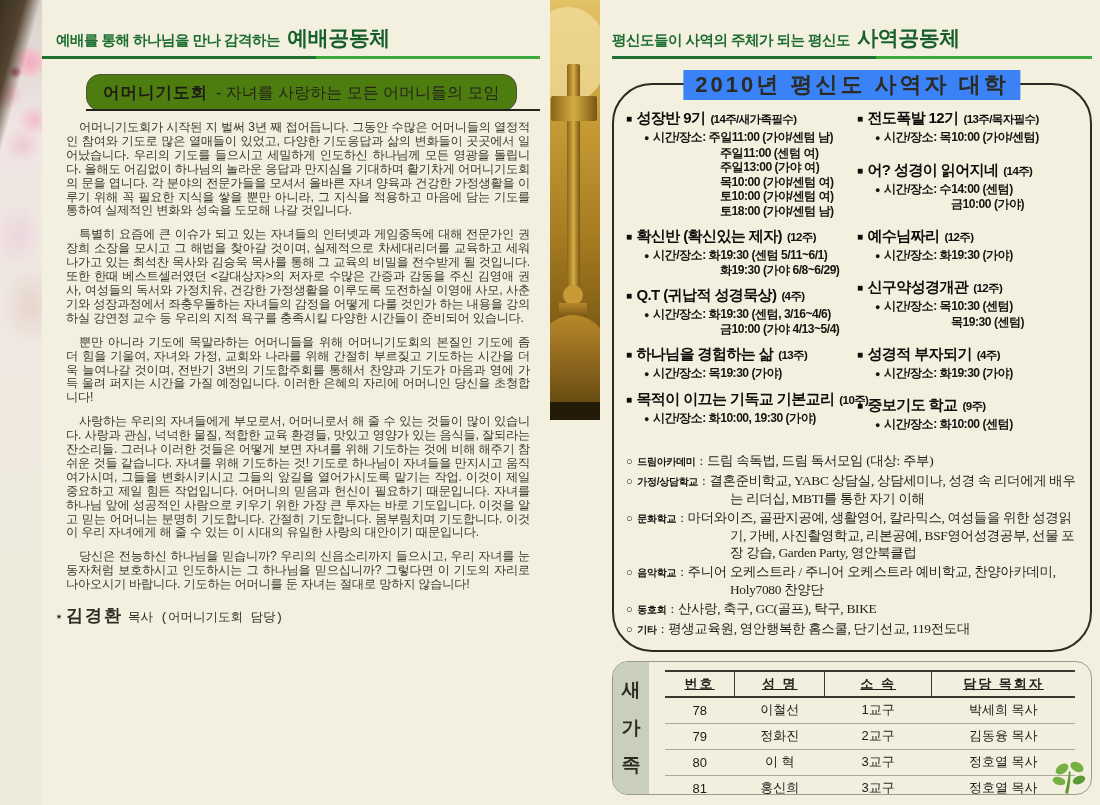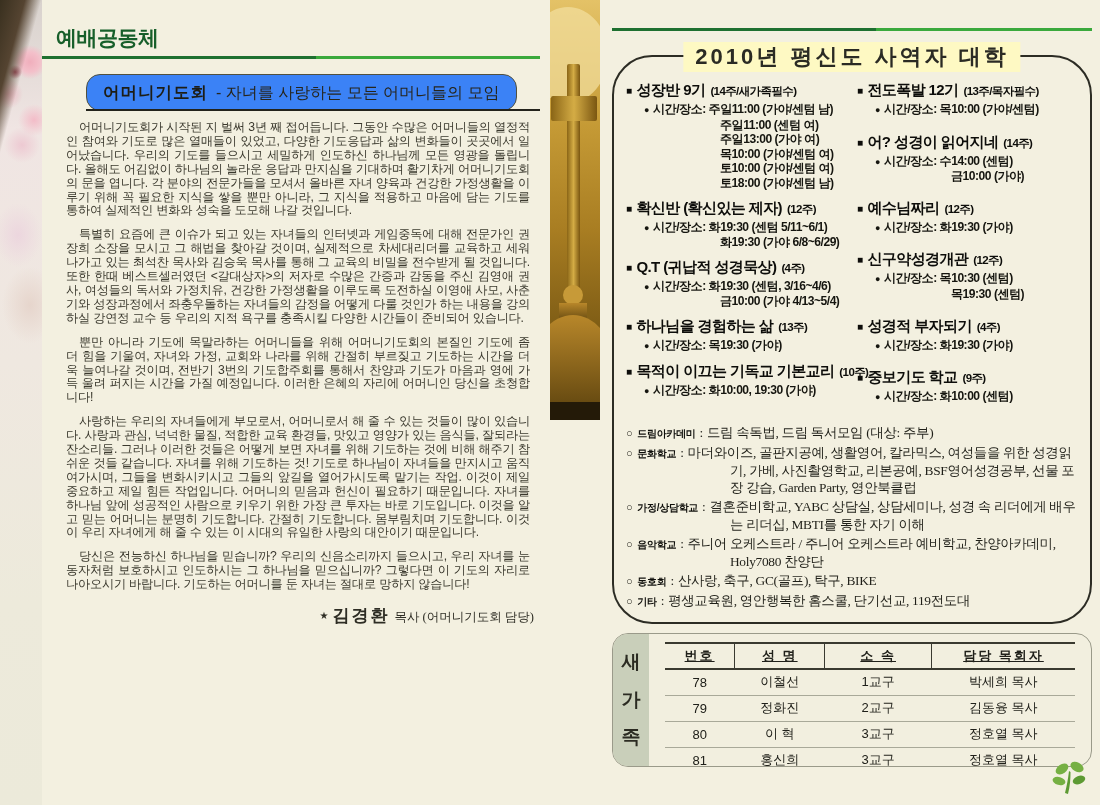--- a/index.html
+++ b/index.html
@@ -25,38 +25,38 @@
   
   .page-header{display:flex;align-items:baseline;gap:7px;white-space:nowrap;}
   .hdr-prefix{font-size:14.5px;font-weight:bold;color:#1c6d30;letter-spacing:-0.5px;}
   .hdr-title{font-size:21px;font-weight:bold;color:#175f2a;letter-spacing:-0.5px;}
   .hdr-line{height:3px;margin-top:4px;background:linear-gradient(90deg,#1e7030 0%,#1e7030 55%,#3aa93c 55%,#3aa93c 100%);}
 
   
   .left-content{position:absolute;left:56px;top:24px;width:484px;}
   .left-content .hdr-line{margin-left:-14px;}
   .section-row{position:relative;margin-top:15px;height:37px;}
-  .section-box{position:absolute;left:30px;top:0;height:30px;background:#3b82f6;border:1px solid #51513f;
+  .section-box{position:absolute;left:30px;top:0;height:30px;background:#4d7c0f;border:1px solid #51513f;
     border-radius:14px;padding:3px 16px 2px;display:flex;align-items:center;gap:8px;white-space:nowrap;justify-content:space-between;}
   .section-title{font-size:16.5px;font-weight:bold;color:#1d1d15;letter-spacing:1px;}
   .section-subtitle{font-size:16px;font-weight:normal;color:#26251c;}
   .section-line{position:absolute;left:30px;right:0;bottom:0;height:2px;background:#23231b;}
   .body-text{margin-top:8px;font-size:12.2px;line-height:13.9px;color:#3a382d;
     text-align:justify;word-break:break-all;letter-spacing:-0.2px;}
   .body-text p{margin:10px;text-indent:13px;}
-  .signature{margin-top:12px;text-align:right;padding-right:6px;font-family:Liberation Serif, serif;}
+  .signature{margin-top:12px;padding-right:6px;font-family:Liberation Mono, monospace;}
   .sig-star{font-size:10px;vertical-align:2px;margin-right:4px;}
   .sig-name{font-size:17px;font-weight:bold;letter-spacing:2px;}
   .sig-role{font-size:12.5px;margin-left:5px;}
 
   
   .right-content{position:absolute;left:612px;top:24px;width:480px;}
   .program-box{position:relative;margin-top:24px;border:2px solid #2c2c24;border-radius:40px;
     padding:24px 10px 10px 12px;}
-  .program-title{position:absolute;top:-15px;left:50%;transform:translateX(-50%);background:#fef9c3;
+  .program-title{position:absolute;top:-15px;left:50%;transform:translateX(-50%);background:#3b82f6;
     padding:0 12px;font-size:22px;font-weight:bold;letter-spacing:3px;color:#2b2b24;white-space:nowrap;}
   .course-cols{display:flex;gap:8px;}
   .ccol{flex:1;min-width:0;}
   .course{margin-bottom:8px;}
   .ccol-right .course{margin-bottom:15px;}
   .course-h{display:flex;align-items:baseline;gap:5px;font-weight:bold;font-size:15px;color:#0d0d0a;
     white-space:nowrap;letter-spacing:-0.6px;margin-bottom:2px;}
   .sq{font-size:10px;transform:translateY(-1px);}
   .weeks{font-size:11.5px;font-weight:bold;}
   .time-line{font-size:12.1px;line-height:14.6px;font-weight:bold;color:#15150f;margin-left:18px;
@@ -119,20 +119,21 @@
       <rect x="1" y="96" width="46" height="25" rx="2" fill="url(#crossGold)"></rect>
       <circle cx="23" cy="295" r="10" fill="#c79a38"></circle>
       <rect x="9" y="303" width="28" height="20" fill="url(#baseGold)"></rect>
       <ellipse cx="23" cy="365" rx="40" ry="50" fill="url(#baseGold)"></ellipse>
       <rect x="0" y="402" width="50" height="18" fill="#241a08"></rect>
     </svg>
   </div>
 
   <div class="left-content">
     <div class="page-header">
+      <span class="hdr-prefix">예배를 통해 하나님을 만나 감격하는</span>
       <span class="hdr-title">예배공동체</span>
     </div>
     <div class="hdr-line"></div>
 
     <div class="section-row">
       <div class="section-box">
         <span class="section-title">어머니기도회</span>
         <span class="section-subtitle">- 자녀를 사랑하는 모든 어머니들의 모임</span>
       </div>
       <div class="section-line"></div>
@@ -145,20 +146,24 @@
       <p>사랑하는 우리의 자녀들에게 부모로서, 어머니로서 해 줄 수 있는 것들이 많이 있습니다. 사랑과 관심, 넉넉한 물질, 적합한 교육 환경들, 맛있고 영양가 있는 음식들, 잘되라는 잔소리들. 그러나 이러한 것들은 어떻게 보면 자녀를 위해 기도하는 것에 비해 해주기 참 쉬운 것들 같습니다. 자녀를 위해 기도하는 것! 기도로 하나님이 자녀들을 만지시고 움직여가시며, 그들을 변화시키시고 그들의 앞길을 열어가시도록 맡기는 작업. 이것이 제일 중요하고 제일 힘든 작업입니다. 어머니의 믿음과 헌신이 필요하기 때문입니다. 자녀를 하나님 앞에 성공적인 사람으로 키우기 위한 가장 큰 투자는 바로 기도입니다. 이것을 알고 믿는 어머니는 분명히 기도합니다. 간절히 기도합니다. 몸부림치며 기도합니다. 이것이 우리 자녀에게 해 줄 수 있는 이 시대의 유일한 사랑의 대안이기 때문입니다.</p>
       <p>당신은 전능하신 하나님을 믿습니까? 우리의 신음소리까지 들으시고, 우리 자녀를 눈동자처럼 보호하시고 인도하시는 그 하나님을 믿으십니까? 그렇다면 이 기도의 자리로 나아오시기 바랍니다. 기도하는 어머니를 둔 자녀는 절대로 망하지 않습니다!</p>
     </div>
 
     <div class="signature">
       <span class="sig-star">★</span><span class="sig-name">김경환</span><span class="sig-role">목사 (어머니기도회 담당)</span>
     </div>
   </div>
 
   <div class="right-content">
+    <div class="page-header">
+      <span class="hdr-prefix">평신도들이 사역의 주체가 되는 평신도</span>
+      <span class="hdr-title">사역공동체</span>
+    </div>
     <div class="hdr-line"></div>
 
     <div class="program-box">
       <div class="program-title">2010년 평신도 사역자 대학</div>
 
       <div class="course-cols">
 
         <div class="ccol">
           <div class="course">
             <div class="course-h">
@@ -258,22 +263,22 @@
                 <span>중보기도 학교</span>
                 <span class="weeks">(9주)</span>
               </div>
             <div class="time-line"><span class="dot">●</span><span>시간/장소: 화10:00 (센텀)</span></div>
           </div>
         </div>
       </div>
 
       <div class="extras">
         <div class="extra"><span class="circ">○</span><span class="elabel">드림아카데미</span><span class="ecolon">:</span><span class="etext">드림 속독법, 드림 독서모임 (대상: 주부)</span></div>
+        <div class="extra"><span class="circ">○</span><span class="elabel">가정/상담학교</span><span class="ecolon">:</span><span class="etext">결혼준비학교, YABC 상담실, 상담세미나, 성경 속 리더에게 배우는 리더십, MBTI를 통한 자기 이해</span></div>
         <div class="extra"><span class="circ">○</span><span class="elabel">문화학교</span><span class="ecolon">:</span><span class="etext">마더와이즈, 골판지공예, 생활영어, 칼라믹스, 여성들을 위한 성경읽기, 가베, 사진촬영학교, 리본공예, BSF영어성경공부, 선물 포장 강습, Garden Party, 영안북클럽</span></div>
-        <div class="extra"><span class="circ">○</span><span class="elabel">가정/상담학교</span><span class="ecolon">:</span><span class="etext">결혼준비학교, YABC 상담실, 상담세미나, 성경 속 리더에게 배우는 리더십, MBTI를 통한 자기 이해</span></div>
         <div class="extra"><span class="circ">○</span><span class="elabel">음악학교</span><span class="ecolon">:</span><span class="etext">주니어 오케스트라 / 주니어 오케스트라 예비학교, 찬양아카데미, Holy7080 찬양단</span></div>
         <div class="extra"><span class="circ">○</span><span class="elabel">동호회</span><span class="ecolon">:</span><span class="etext">산사랑, 축구, GC(골프), 탁구, BIKE</span></div>
         <div class="extra"><span class="circ">○</span><span class="elabel">기타</span><span class="ecolon">:</span><span class="etext">평생교육원, 영안행복한 홈스쿨, 단기선교, 119전도대</span></div>
       </div>
     </div>
 
     <div class="newfam-box">
       <div class="side-tab">
         <span>새</span>
         <span>가</span>

